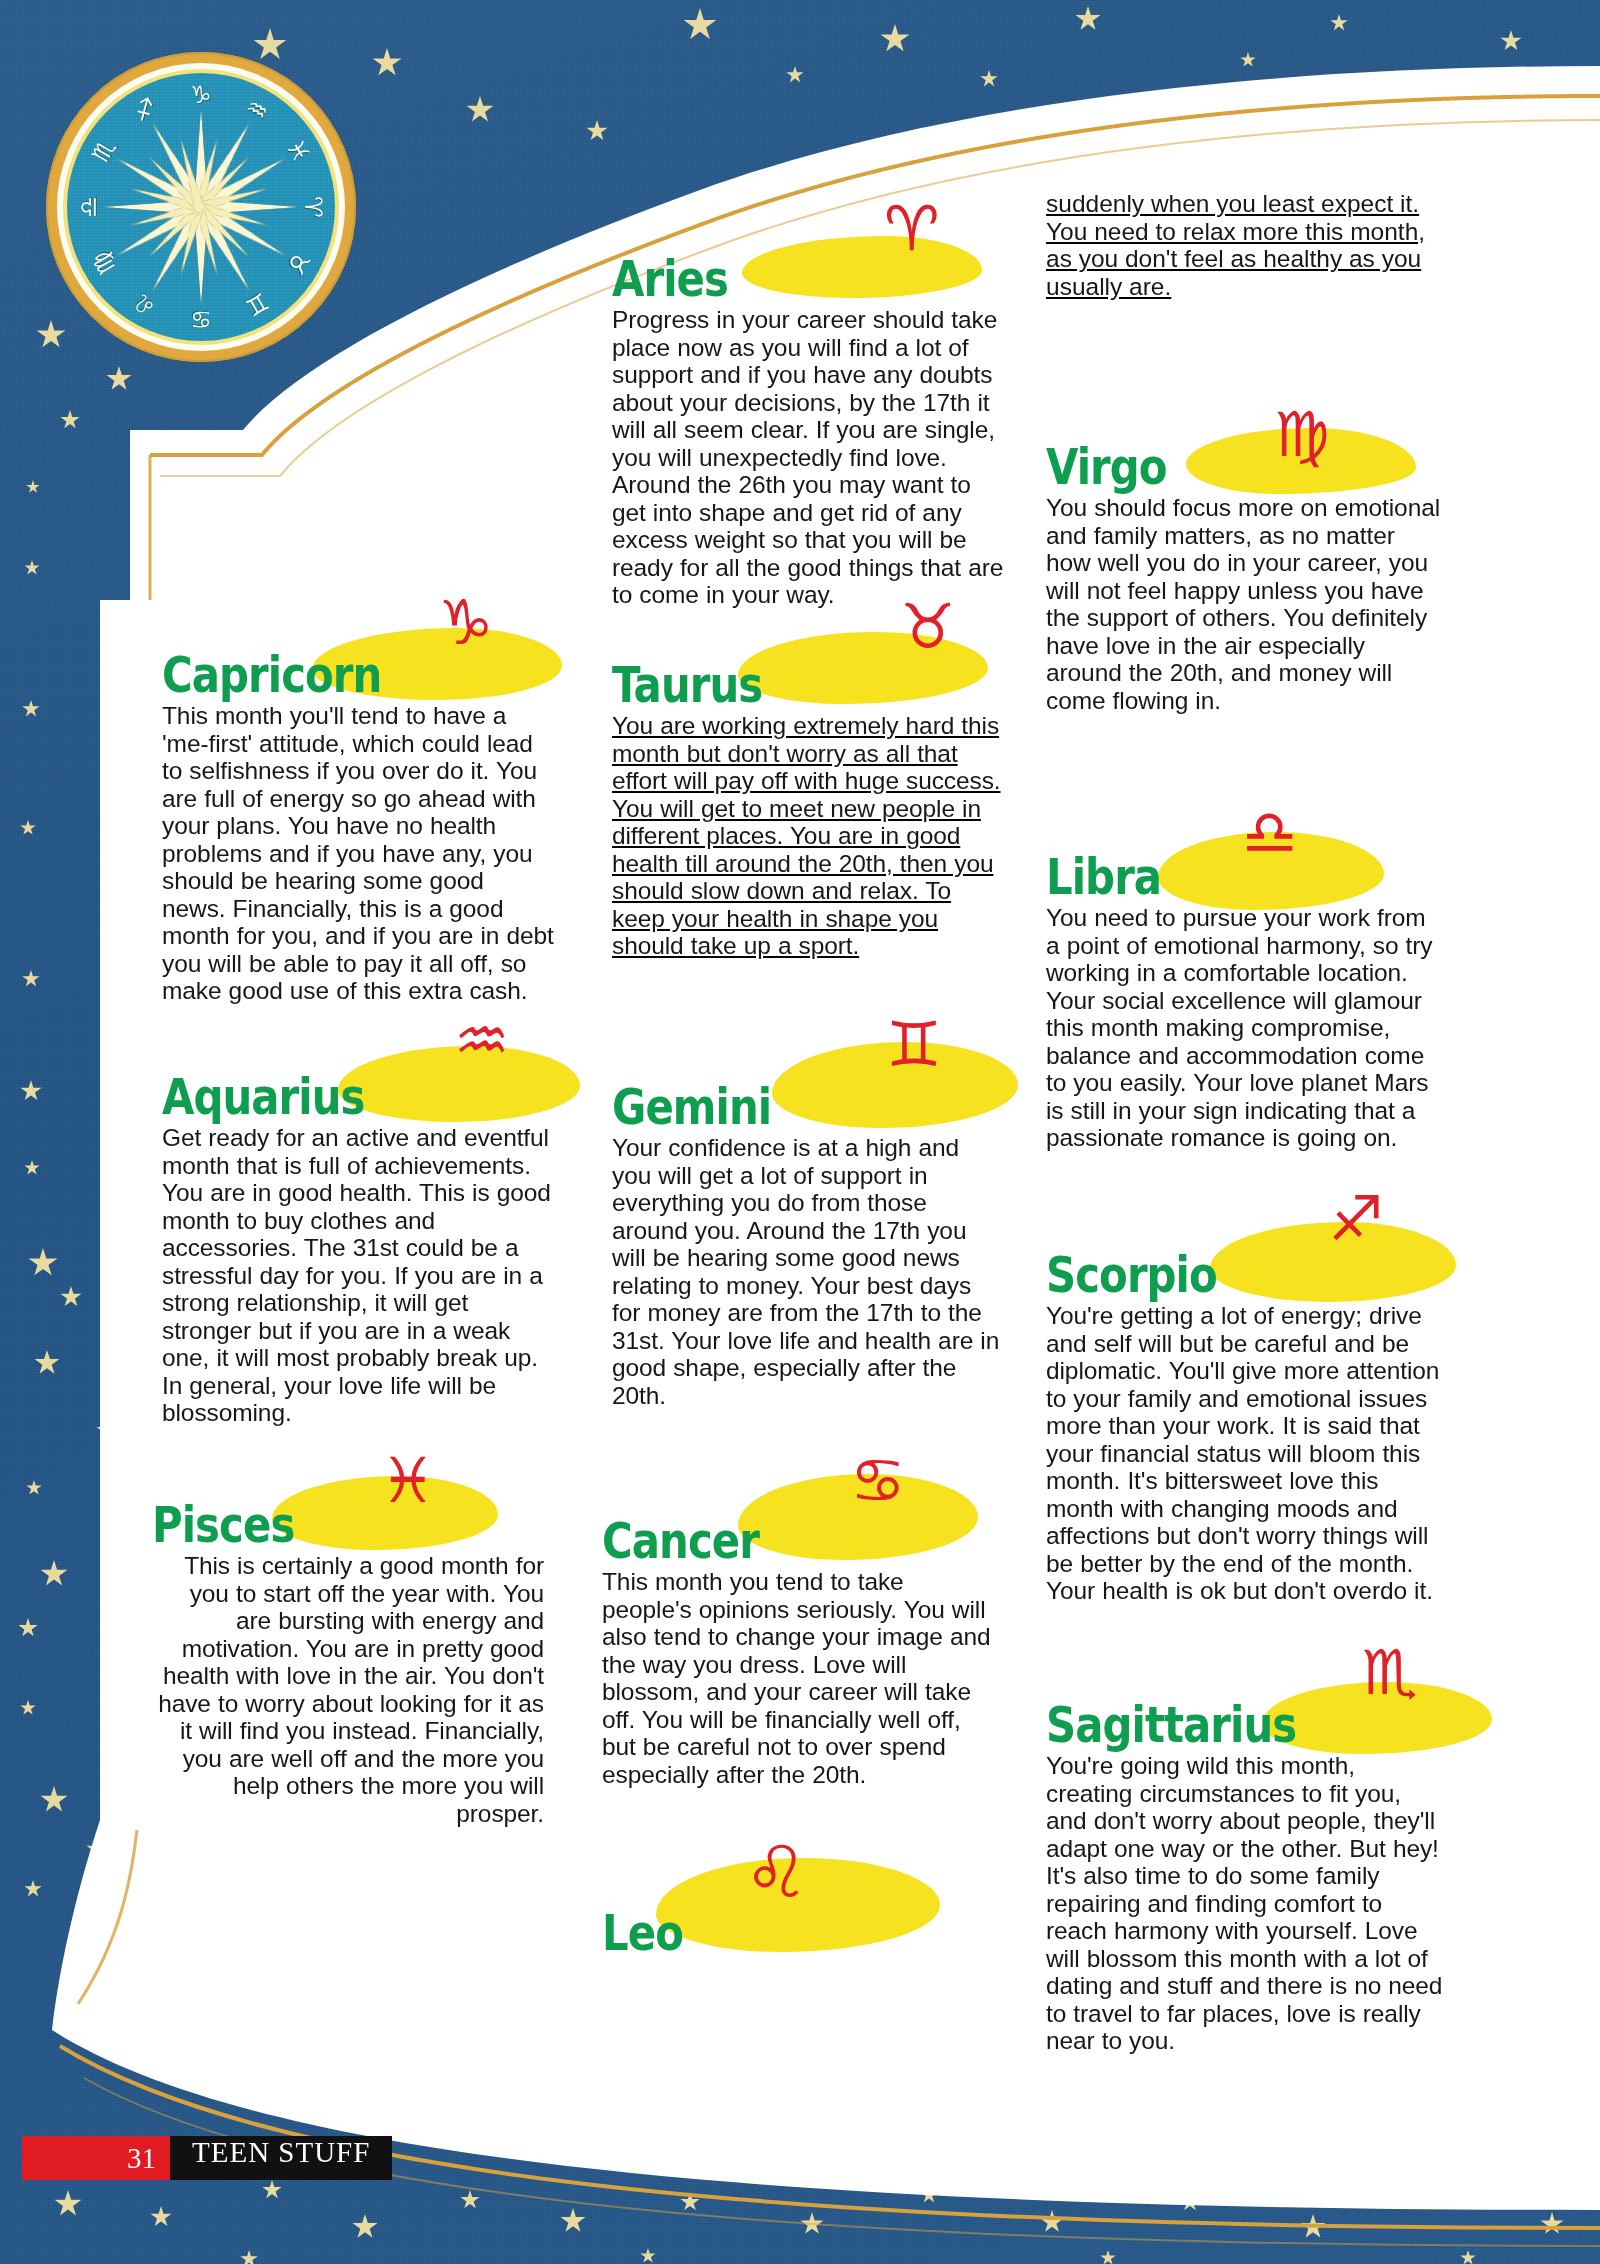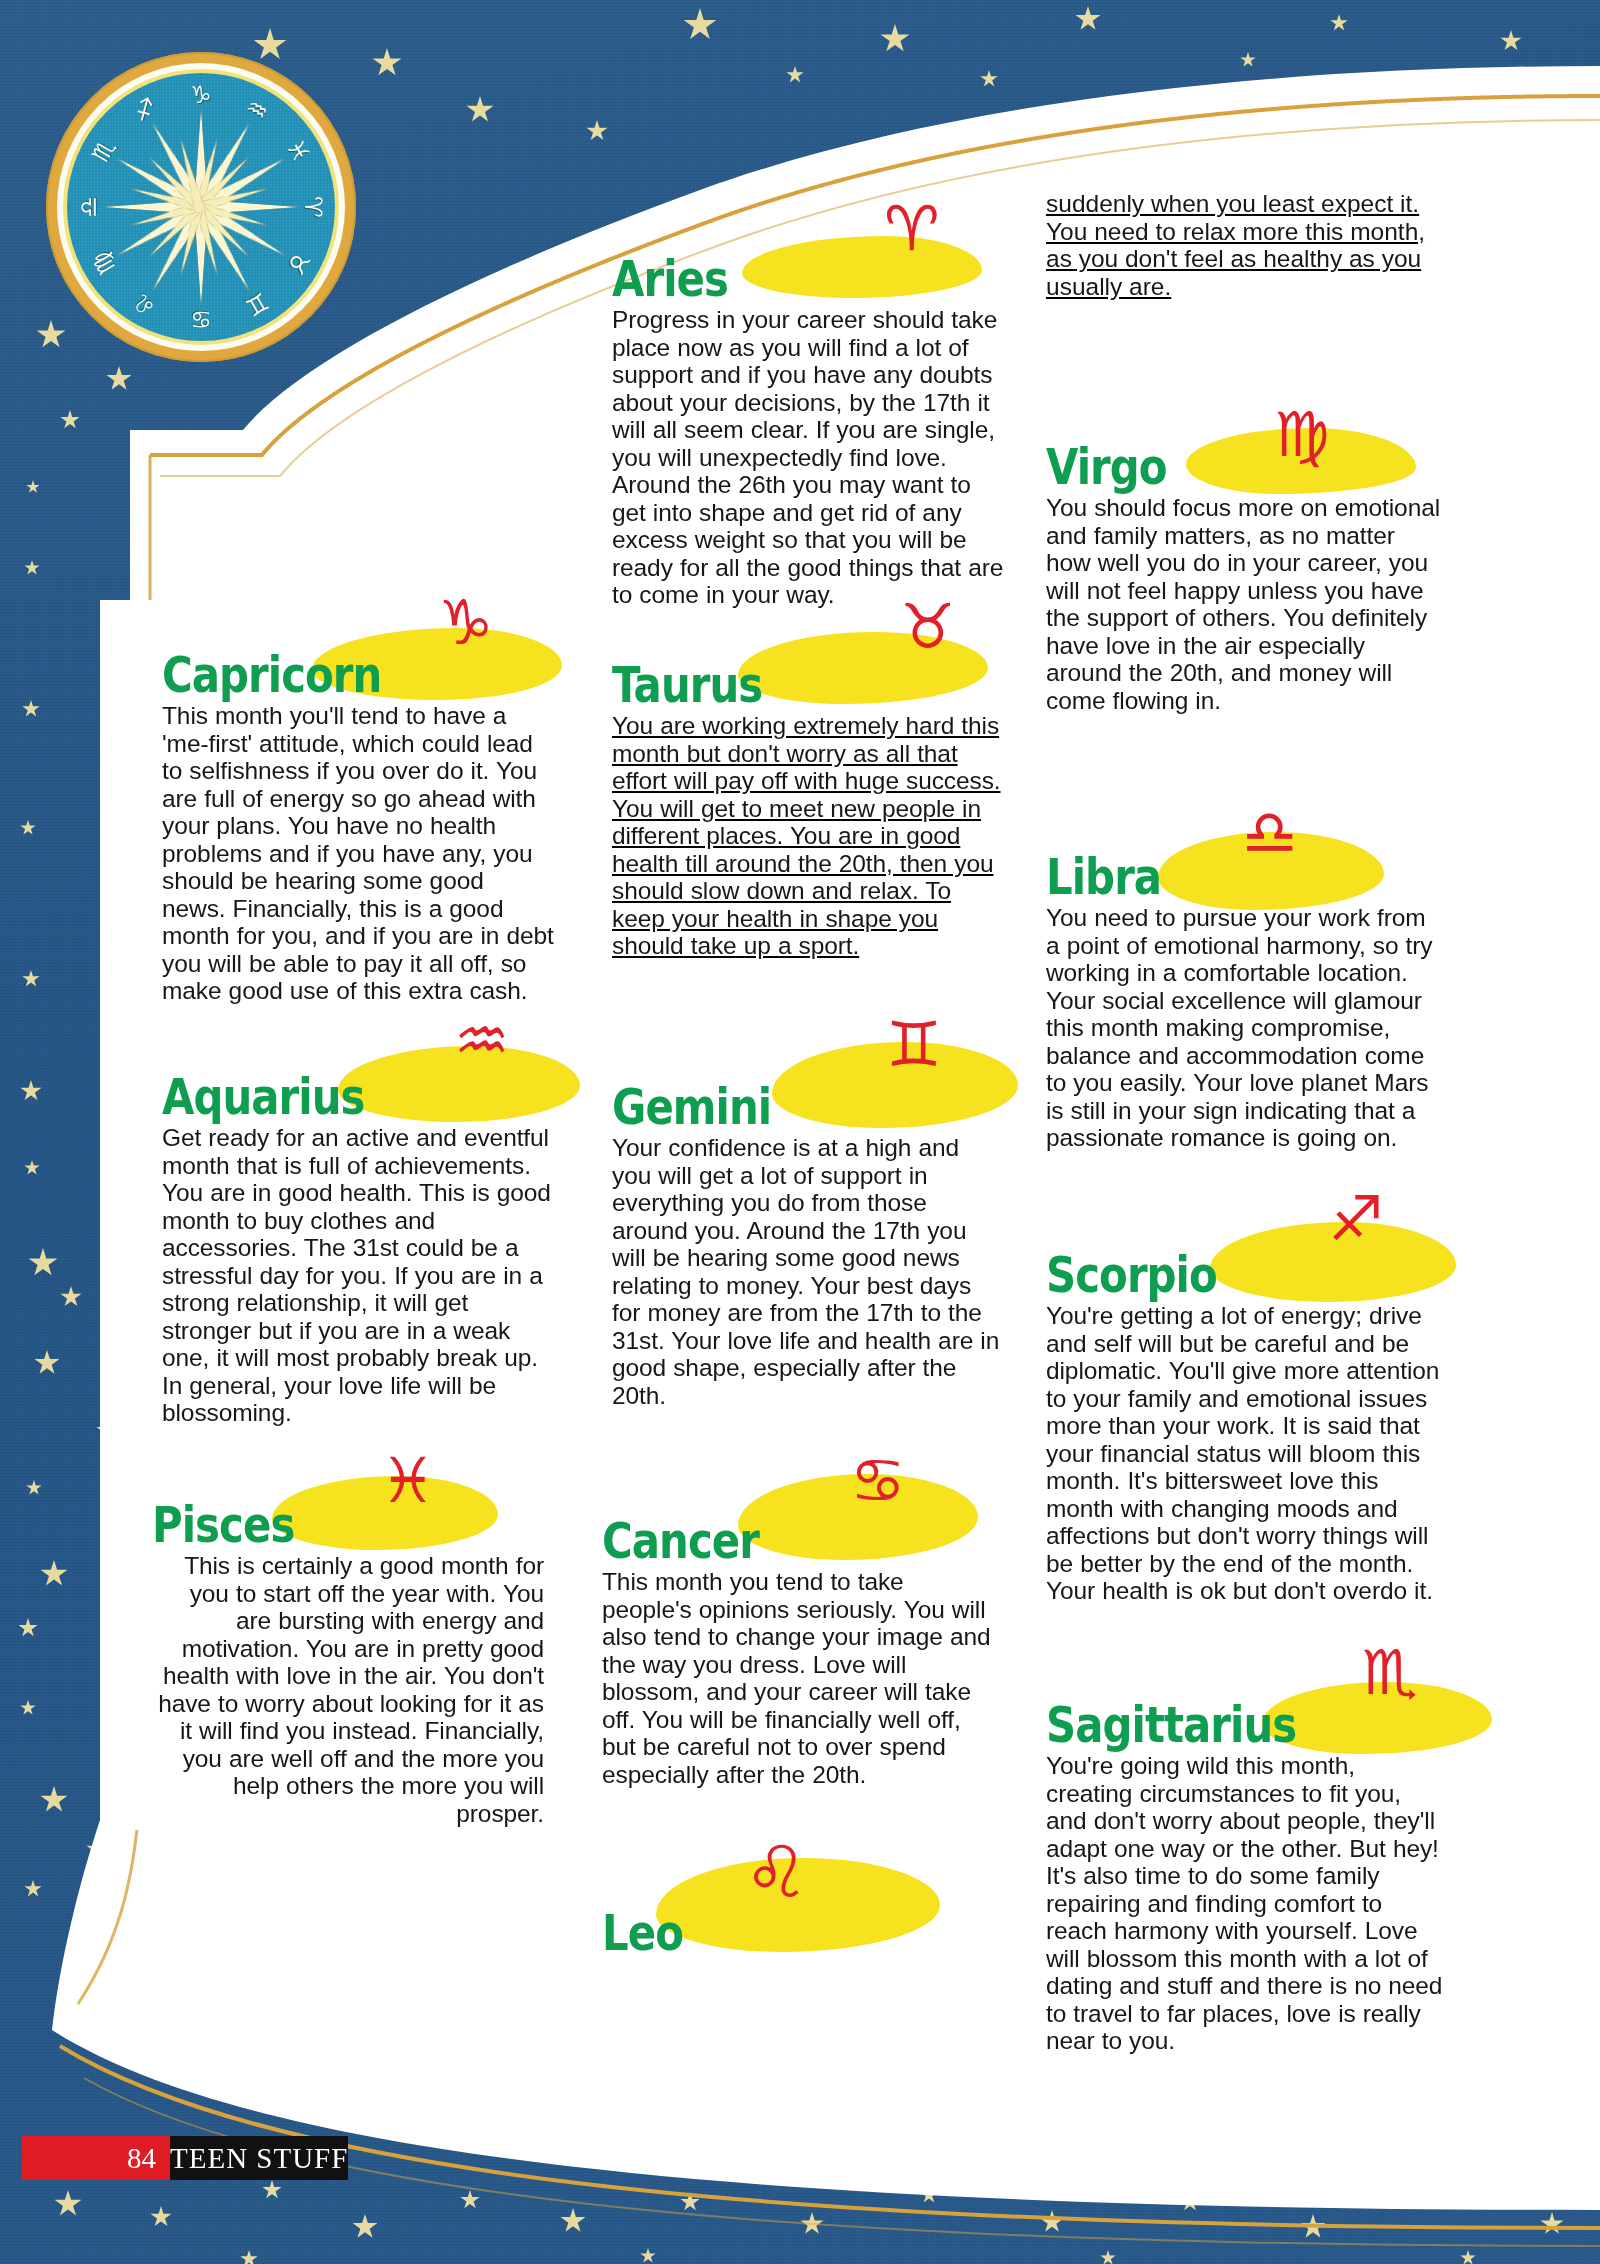--- a/index.html
+++ b/index.html
@@ -165,22 +165,22 @@
     background:#e01b24;width:148px;
     display:flex;align-items:center;justify-content:flex-end;
     padding-right:14px;
     box-sizing:border-box;
   }
   .footer-num{
     color:#ffffff;font-family:"Liberation Serif", serif;
     font-size:29px;font-weight:normal;
   }
   .footer-black{
-    background:#111111;padding:0 0;
-    display:flex;align-items:center;
+    background:#111111;padding:0 22px;
+    display:flex;align-items:flex-start;
   }
   .footer-name{
     color:#ffffff;font-family:"Liberation Serif", serif;
     font-size:29px;letter-spacing:1px;
   }
 </style>
 </head>
 <body>
 
 <div id="page">
@@ -439,20 +439,20 @@
         <div class="blob" style="left:54px;top:-26px;width:284px;height:94px;border-radius:52% 48% 56% 44% / 60% 50% 50% 40%;"></div>
         <div class="sign-name">Leo</div>
         <div class="glyph" style="left:142px;top:-48px;font-size:72px;">♌</div>
       </div>
     </div>
 
   </div>
 
   <div class="footer">
     <div class="footer-red">
-      <span class="footer-num">84</span>
+      <span class="footer-num">31</span>
     </div>
     <div class="footer-black">
       <span class="footer-name">TEEN STUFF</span>
     </div>
   </div>
 
 </div>
 
 </body></html>

